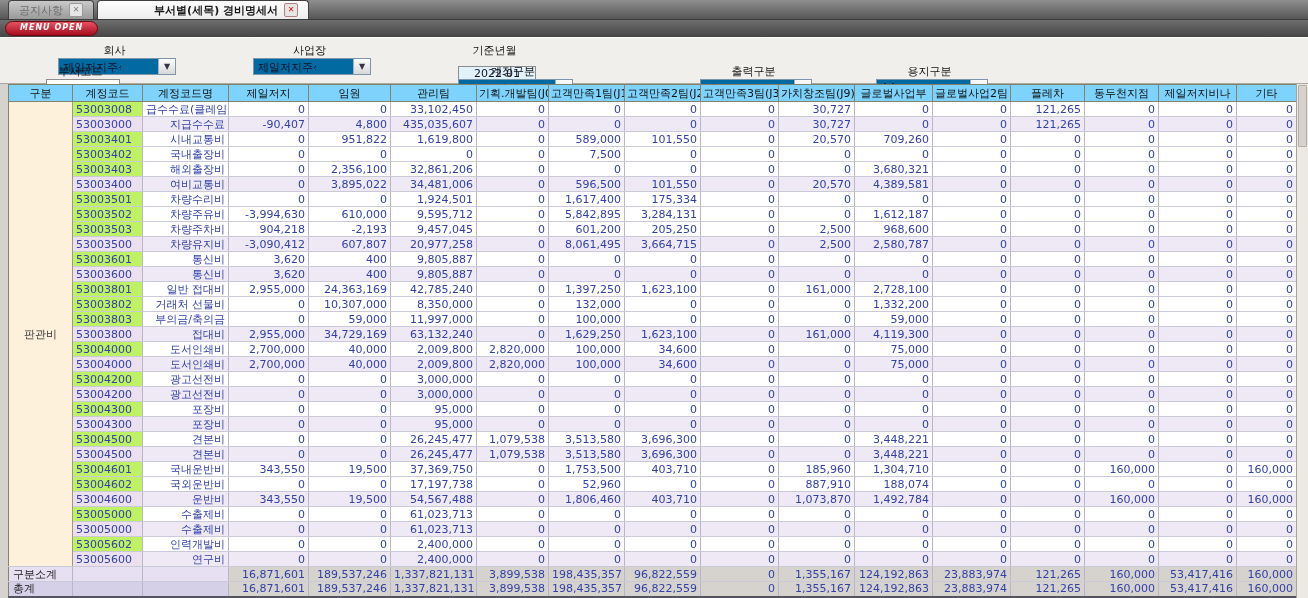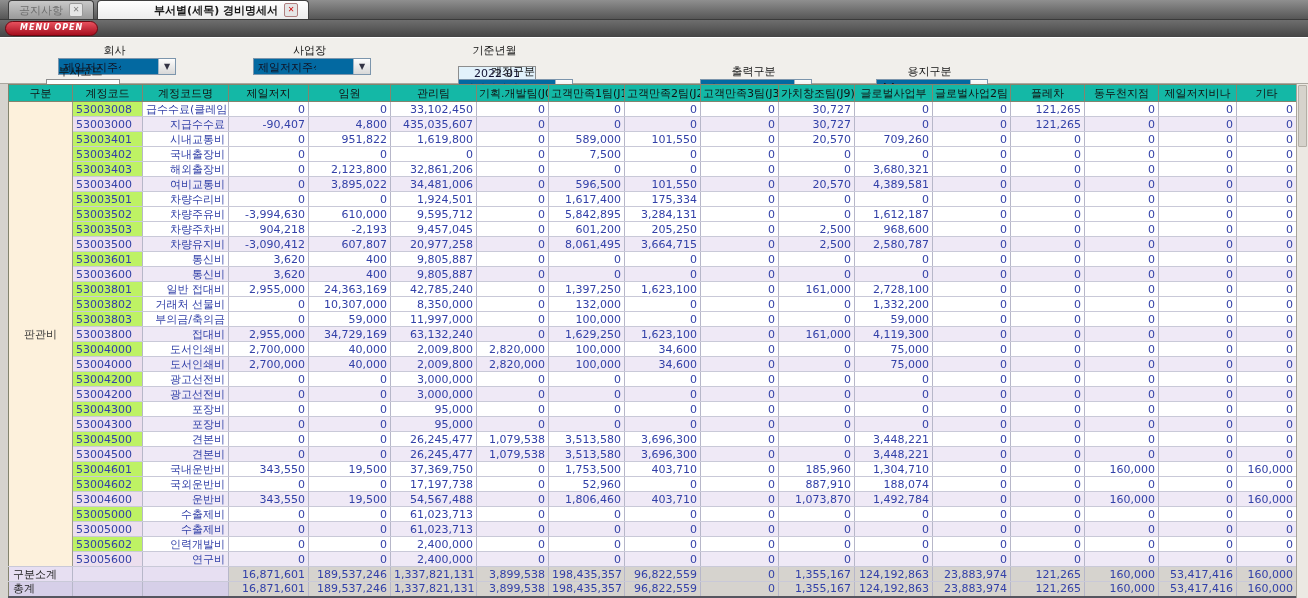--- a/index.html
+++ b/index.html
@@ -38,21 +38,21 @@
   .txt.pink{width:76px;background:#f7e9e7;}
   .tilde{margin:0 5px;color:#222;}
   .cal{width:14px;height:14px;margin-left:4px;border:1px solid #884444;border-radius:2px;position:relative;
        background:linear-gradient(#d84040 0 4px,#ffffff 4px);}
   .cal::after{content:"";position:absolute;left:2px;right:2px;top:6px;height:5px;
               background:repeating-linear-gradient(90deg,#3f9a3f 0 2px,#fff 2px 4px);}
 
   
   .gridwrap{position:absolute;left:8px;top:84px;}
   table.grid{border-collapse:collapse;table-layout:fixed;width:1288px;font-size:11px;}
-  .grid th{background:#14b8a6;color:#111;font-weight:normal;height:16px;padding:0 2px;
+  .grid th{background:#7dd3fc;color:#111;font-weight:normal;height:16px;padding:0 2px;
            border:1px solid #84846e;white-space:nowrap;overflow:hidden;text-align:center;}
   .grid td{height:15px;line-height:13px;padding:0 3px;border-right:1px solid #b7b7c9;border-bottom:1px solid #c9c9d8;
            white-space:nowrap;overflow:hidden;box-sizing:border-box;}
   .grid td.group-cell{background:#fdf1dc;color:#333;text-align:center;vertical-align:middle;
                       border-left:1px solid #84846e;border-right:1px solid #9a9a88;}
   .grid td.code-cell{background:#bef264;color:#3240a8;text-align:left;}
   .grid td.name-cell{background:#ffffff;color:#3240a8;text-align:right;}
   .grid td.num-cell{background:#ffffff;color:#3240a8;text-align:right;}
   .grid tr.subtotal td.code-cell{background:#ecdfee;}
   .grid tr.subtotal td.name-cell,.grid tr.subtotal td.num-cell{background:#efe9f6;}
@@ -256,21 +256,21 @@
             <td class="num-cell">0</td>
             <td class="num-cell">0</td>
             <td class="num-cell">0</td>
             <td class="num-cell">0</td>
             <td class="num-cell">0</td>
           </tr>
           <tr class="detail">
             <td class="code-cell">53003403</td>
             <td class="name-cell">해외출장비</td>
             <td class="num-cell">0</td>
-            <td class="num-cell">2,123,800</td>
+            <td class="num-cell">2,356,100</td>
             <td class="num-cell">32,861,206</td>
             <td class="num-cell">0</td>
             <td class="num-cell">0</td>
             <td class="num-cell">0</td>
             <td class="num-cell">0</td>
             <td class="num-cell">0</td>
             <td class="num-cell">3,680,321</td>
             <td class="num-cell">0</td>
             <td class="num-cell">0</td>
             <td class="num-cell">0</td>

